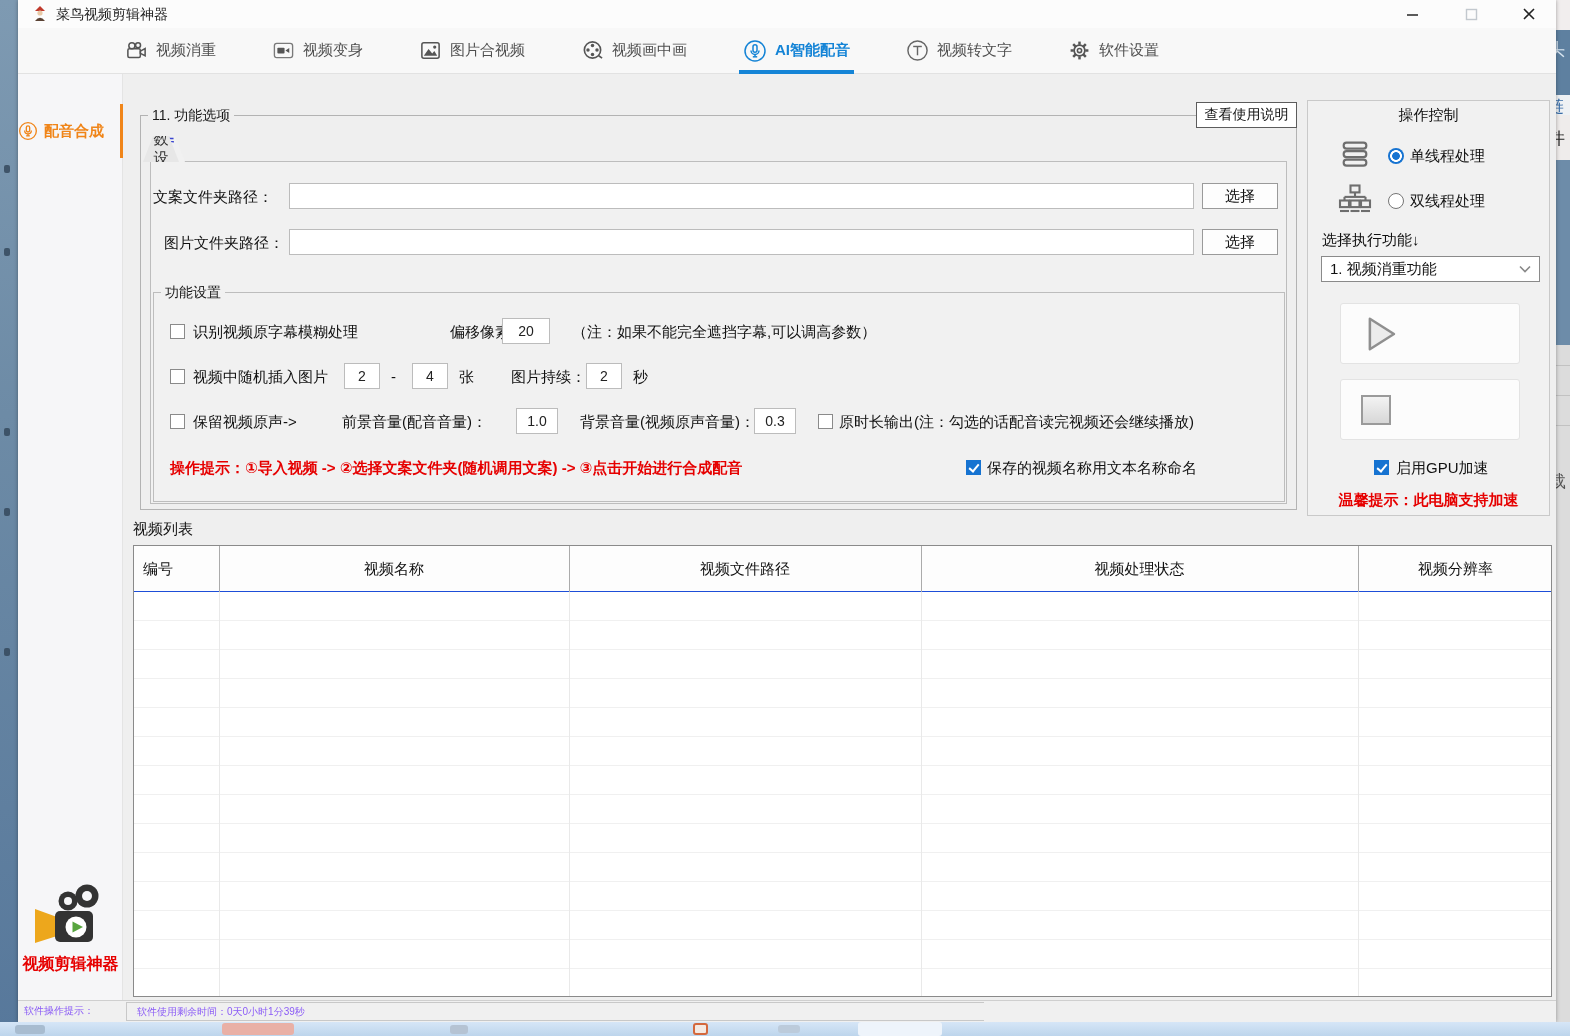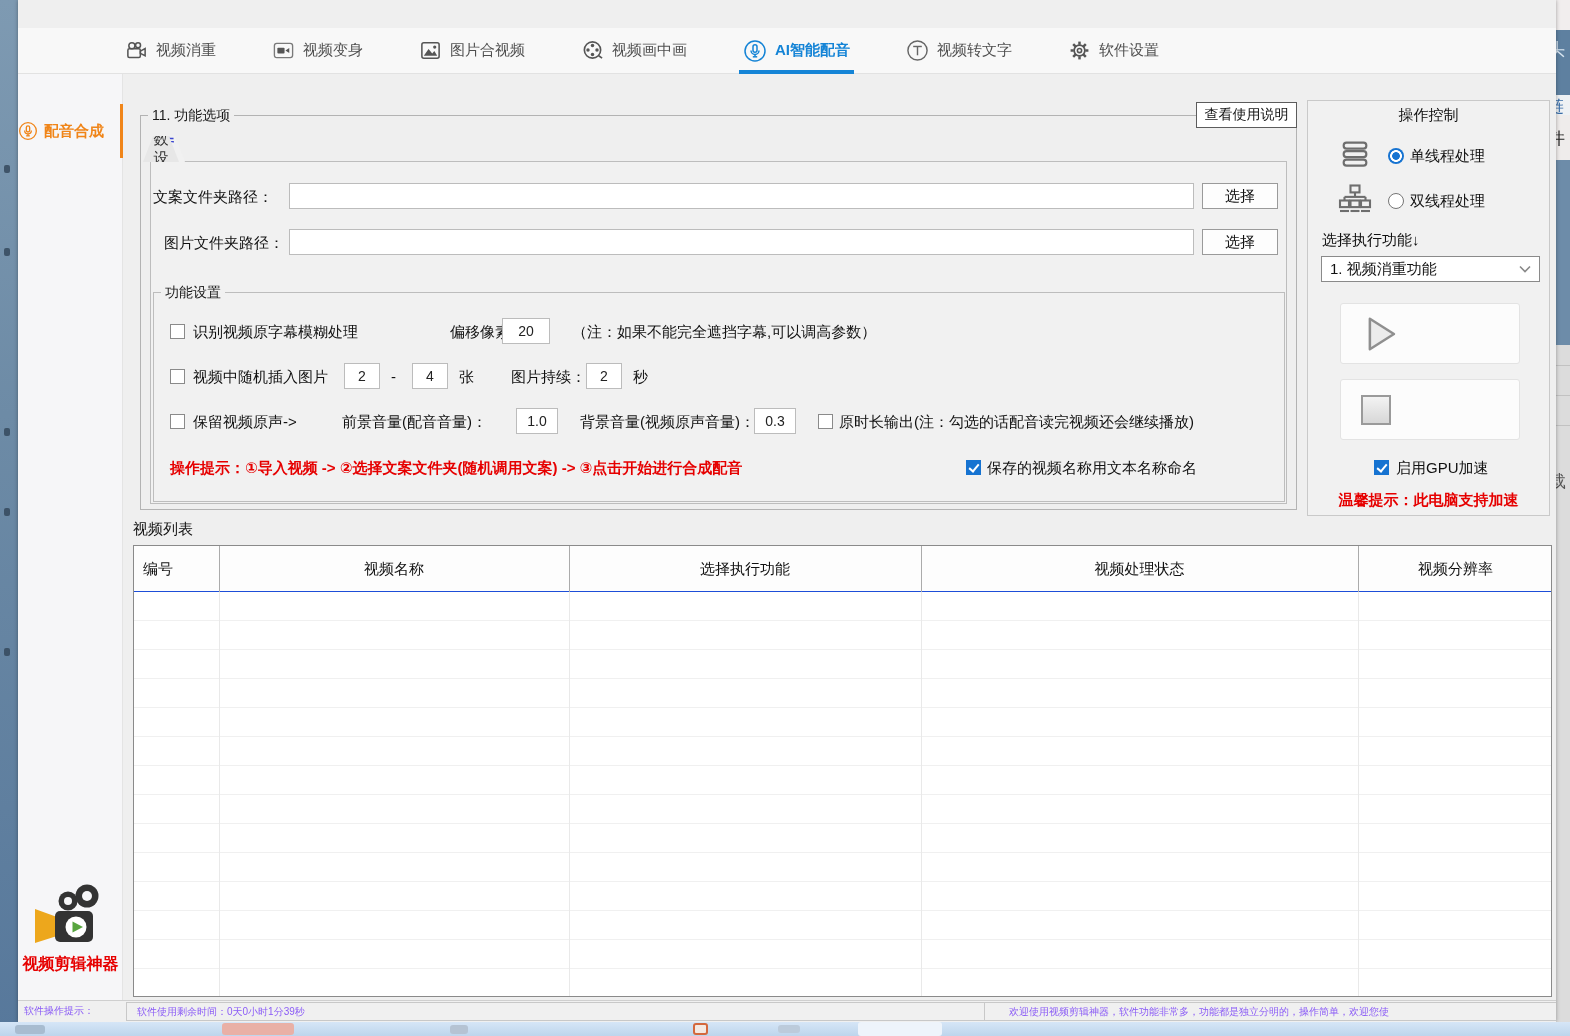--- a/index.html
+++ b/index.html
@@ -115,20 +115,43 @@
     <div class="rs-seg" style="top:345px;height:677px;background:#dcdcdc">
       <span class="rs-char" style="left:-7px;top:125px;color:#555">载</span>
       <div style="position:absolute;top:20px;left:0;width:14px;height:1px;background:#c2c2c2"></div>
       <div style="position:absolute;top:50px;left:0;width:14px;height:1px;background:#c2c2c2"></div>
       <div style="position:absolute;top:80px;left:0;width:14px;height:1px;background:#c2c2c2"></div>
     </div>
   </div>
 
   <div class="abs window">
 
+    <div class="abs titlebar">
+      <svg class="abs" style="left:13px;top:5px" width="18" height="18" viewBox="0 0 18 18">
+        <polygon points="9,1 14,6 4,6" fill="#c0392b"></polygon>
+        <circle cx="9" cy="8" r="2.6" fill="#e8c9a8"></circle>
+        <path d="M4,16 Q9,9.5 14,16 Z" fill="#5a4234"></path>
+      </svg>
+      <span class="title-text">菜鸟视频剪辑神器</span>
+      <button class="winbtn" style="left:1373px">
+        <svg width="13" height="13" viewBox="0 0 13 13">
+            <line x1="1" y1="7" x2="12" y2="7" stroke="#333" stroke-width="1.6"></line>
+          </svg>
+      </button>
+      <button class="winbtn" style="left:1432px">
+        <svg width="13" height="13" viewBox="0 0 13 13">
+            <rect x="1.5" y="1.5" width="10" height="10" fill="none" stroke="#c2c8ce" stroke-width="1.4"></rect>
+          </svg>
+      </button>
+      <button class="winbtn" style="left:1490px">
+        <svg width="14" height="14" viewBox="0 0 14 14">
+            <path d="M2,2 L12,12 M12,2 L2,12" stroke="#222" stroke-width="1.6"></path>
+          </svg>
+      </button>
+    </div>
 
     <div class="abs nav">
       <div class="nav-item">
         <svg width="23" height="23" viewBox="0 0 24 24" fill="none" stroke="#555" stroke-width="1.6">
           <circle cx="7.2" cy="7" r="3.2"></circle>
             <circle cx="13.6" cy="6.6" r="2.6"></circle>
           <rect x="3" y="10.2" width="13" height="9" rx="1.5"></rect>
           <polygon points="16,12.6 21,10 21,17.5 16,15"></polygon>
         </svg>
         <span>视频消重</span>
@@ -331,42 +354,39 @@
       <span class="flabel" style="left:88px;top:358px">启用GPU加速</span>
       <div class="flabel red" style="left:0;top:390px;width:100%;text-align:center">温馨提示：此电脑支持加速</div>
     </div>
 
     <span class="abs flabel vl-label">视频列表</span>
     <div class="abs vtable">
       <div class="vbody"></div>
       <div class="vhead">
         <div class="vh-cell" style="left:0;width:85px;justify-content:flex-start;padding-left:9px">编号</div>
         <div class="vh-cell" style="left:85px;width:350px">视频名称</div>
-        <div class="vh-cell" style="left:435px;width:352px">选择执行功能</div>
+        <div class="vh-cell" style="left:435px;width:352px">视频文件路径</div>
         <div class="vh-cell" style="left:787px;width:437px">视频处理状态</div>
         <div class="vh-cell" style="left:1224px;width:195px">视频分辨率</div>
       </div>
       <div class="vcol" style="left:85px"></div>
       <div class="vcol" style="left:435px"></div>
       <div class="vcol" style="left:787px"></div>
       <div class="vcol" style="left:1224px"></div>
       <div class="vcol-body" style="left:85px"></div>
       <div class="vcol-body" style="left:435px"></div>
       <div class="vcol-body" style="left:787px"></div>
       <div class="vcol-body" style="left:1224px"></div>
     </div>
 
     <div class="abs statusbar">
       <span style="position:absolute;left:6px;top:3px">软件操作提示：</span>
       <div class="sb-panel" style="left:108px;width:858px">
         <span style="padding-left:10px">软件使用剩余时间：0天0小时1分39秒</span>
       </div>
-      <div class="sb-panel" style="left:966px;width:572px">
-        <span style="padding-left:24px">欢迎使用视频剪辑神器，软件功能非常多，功能都是独立分明的，操作简单，欢迎您使</span>
-      </div>
     </div>
   </div>
 
   <div class="abs taskbar">
     <span class="tb-frag" style="left:15px;top:3px;width:30px;height:9px;background:#a8bcd0"></span>
     <span class="tb-frag" style="left:222px;top:1px;width:72px;height:12px;background:#e9b0a6"></span>
     <span class="tb-frag" style="left:450px;top:3px;width:18px;height:9px;background:#b5c3d3"></span>
     <span class="tb-frag" style="left:693px;top:1px;width:15px;height:12px;background:#f4e9e2;border:2px solid #d4683c"></span>
     <span class="tb-frag" style="left:778px;top:3px;width:22px;height:8px;background:#bccbdb"></span>
     <span class="tb-frag" style="left:858px;top:0;width:84px;height:14px;background:#eef4fb"></span>

